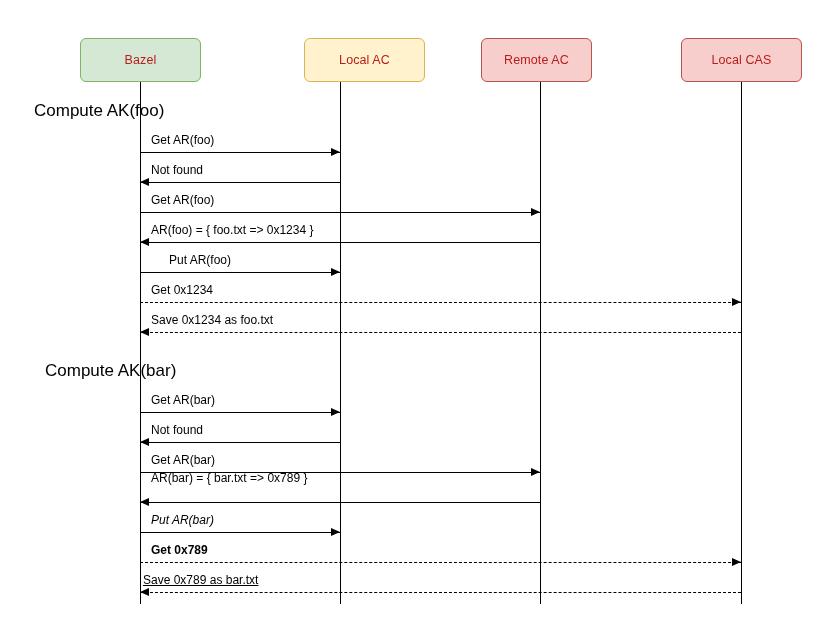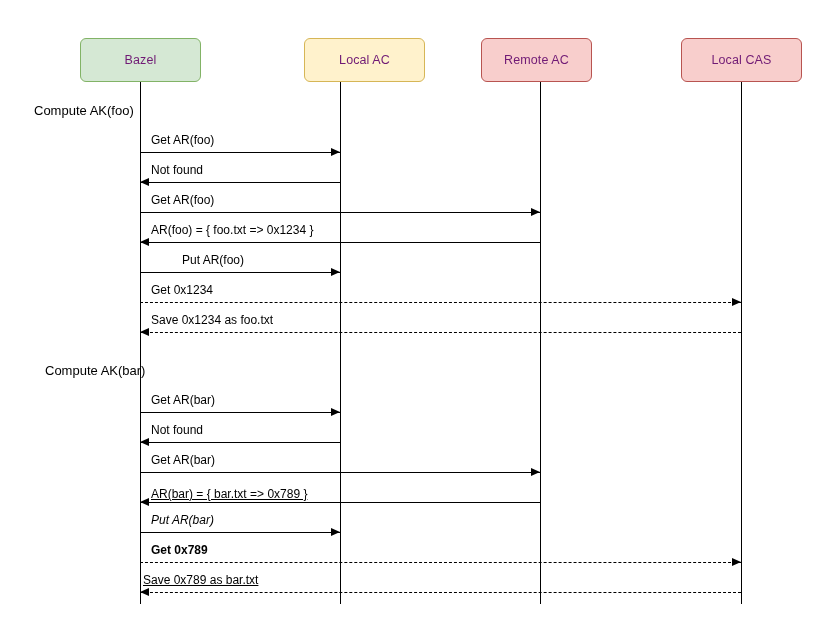--- a/index.html
+++ b/index.html
@@ -23,21 +23,21 @@
     position: absolute;
     box-sizing: border-box;
     height: 44px;
     border-radius: 6px;
     border-width: 1px;
     border-style: solid;
     display: flex;
     align-items: center;
     justify-content: center;
     font-size: 12.5px;
-    color: #701a75;
+    color: #b91c1c;
     letter-spacing: 0.1px;
     white-space: nowrap;
   }
   .lifeline {
     position: absolute;
     width: 0;
     border-left: 1px solid #000000;
   }
   
   .msg-line {
@@ -50,21 +50,21 @@
   }
   .msg-label {
     position: absolute;
     font-size: 12px;
     color: #000000;
     white-space: nowrap;
     line-height: 13px;
   }
   .note-label {
     position: absolute;
-    font-size: 13px;
+    font-size: 17px;
     color: #000000;
     white-space: nowrap;
     line-height: 13px;
   }
   
   .arrowhead {
     position: absolute;
     width: 0;
     height: 0;
     border-top: 4.5px solid transparent;
@@ -95,39 +95,39 @@
       <div class="arrowhead left" style="top: 178px; left: 140px;"></div>
       <div class="msg-label" style="left: 151px; top: 164px;">Not found</div>
       <div class="msg-line" style="left: 140px; top: 212px; width: 400px;"></div>
       <div class="arrowhead right" style="top: 208px; left: 531px;"></div>
       <div class="msg-label" style="left: 151px; top: 194px;">Get AR(foo)</div>
       <div class="msg-line" style="left: 140px; top: 242px; width: 400px;"></div>
       <div class="arrowhead left" style="top: 238px; left: 140px;"></div>
       <div class="msg-label" style="left: 151px; top: 224px;">AR(foo) = { foo.txt =&gt; 0x1234 }</div>
       <div class="msg-line" style="left: 140px; top: 272px; width: 200px;"></div>
       <div class="arrowhead right" style="top: 268px; left: 331px;"></div>
-      <div class="msg-label" style="left: 159px; top: 254px; padding-left: 23px;">Put AR(foo)</div>
+      <div class="msg-label" style="left: 146px; top: 254px; padding-left: 23px;">Put AR(foo)</div>
       <div class="msg-line dashed" style="left: 140px; top: 302px; width: 601px;"></div>
       <div class="arrowhead right" style="top: 298px; left: 732px;"></div>
       <div class="msg-label" style="left: 151px; top: 284px;">Get 0x1234</div>
       <div class="msg-line dashed" style="left: 140px; top: 332px; width: 601px;"></div>
       <div class="arrowhead left" style="top: 328px; left: 140px;"></div>
       <div class="msg-label" style="left: 151px; top: 314px;">Save 0x1234 as foo.txt</div>
       <div class="msg-line" style="left: 140px; top: 412px; width: 200px;"></div>
       <div class="arrowhead right" style="top: 408px; left: 331px;"></div>
       <div class="msg-label" style="left: 151px; top: 394px;">Get AR(bar)</div>
       <div class="msg-line" style="left: 140px; top: 442px; width: 200px;"></div>
       <div class="arrowhead left" style="top: 438px; left: 140px;"></div>
       <div class="msg-label" style="left: 151px; top: 424px;">Not found</div>
       <div class="msg-line" style="left: 140px; top: 472px; width: 400px;"></div>
       <div class="arrowhead right" style="top: 468px; left: 531px;"></div>
       <div class="msg-label" style="left: 151px; top: 454px;">Get AR(bar)</div>
       <div class="msg-line" style="left: 140px; top: 502px; width: 400px;"></div>
       <div class="arrowhead left" style="top: 498px; left: 140px;"></div>
-      <div class="msg-label" style="left: 151px; top: 488px; text-decoration: underline;">AR(bar) = { bar.txt =&gt; 0x789 }</div>
+      <div class="msg-label" style="left: 151px; top: 472px;">AR(bar) = { bar.txt =&gt; 0x789 }</div>
       <div class="msg-line" style="left: 140px; top: 532px; width: 200px;"></div>
       <div class="arrowhead right" style="top: 528px; left: 331px;"></div>
       <div class="msg-label" style="left: 151px; top: 514px; font-style: italic;">Put AR(bar)</div>
       <div class="msg-line dashed" style="left: 140px; top: 562px; width: 601px;"></div>
       <div class="arrowhead right" style="top: 558px; left: 732px;"></div>
       <div class="msg-label" style="left: 151px; top: 544px; font-weight: bold;">Get 0x789</div>
       <div class="msg-line dashed" style="left: 140px; top: 592px; width: 601px;"></div>
       <div class="arrowhead left" style="top: 588px; left: 140px;"></div>
       <div class="msg-label" style="left: 143px; top: 574px; text-decoration: underline;">Save 0x789 as bar.txt</div>
     </div>

